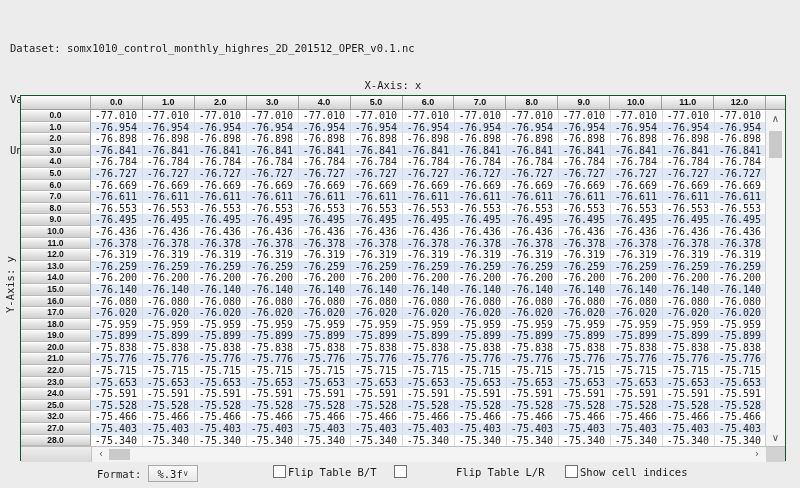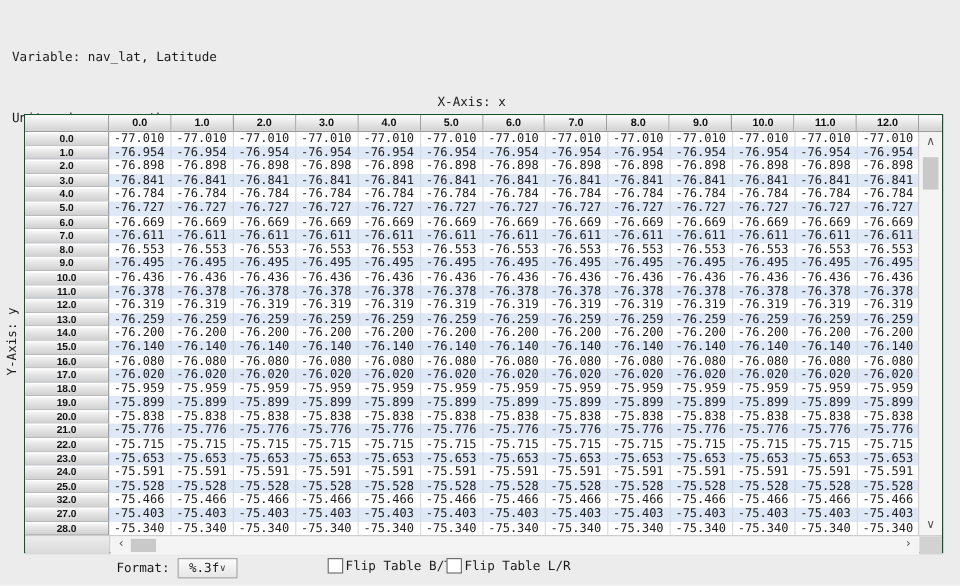--- a/index.html
+++ b/index.html
@@ -78,26 +78,27 @@
     background:linear-gradient(#fbfbfb,#e6e6e6);border:1px solid #a9a9a9;
     display:flex;align-items:center;justify-content:center;
     padding:0 4px;cursor:default;
   }
   .dchev{font-size:8px;color:#444;font-family:"DejaVu Sans",sans-serif;}
   .cb{position:absolute;top:4px;display:flex;align-items:center;}
   .cb .box{
     width:13px;height:13px;box-sizing:border-box;background:#fff;
     border:1px solid #6f6f6f;margin-right:2px;flex:none;
   }
-  .cb1{left:273px;} .cb2{left:372px;} .cb3{left:565px;}
+  .cb1{left:273px;} .cb2{left:394px;gap:47px;} .cb3{left:565px;}
 </style>
 </head>
 <body>
 
 <div class="meta">
+  <div>Dataset: somx1010_control_monthly_highres_2D_201512_OPER_v0.1.nc</div>
   <div>Variable: nav_lat, Latitude</div>
   <div>Units: degrees_north</div>
 </div>
 
 <div class="xaxis">X-Axis: x</div>
 <div class="yaxis">Y-Axis: y</div>
 
 <div class="tpanel">
   <div class="thead" id="thead">
       <div class="hcell corner"></div>
@@ -607,13 +608,17 @@
     <span class="dchev">∨</span>
   </div>
   <div class="cb cb1">
     <span class="box"></span>
     <span>Flip Table B/T</span>
   </div>
   <div class="cb cb2">
     <span class="box"></span>
     <span>Flip Table L/R</span>
   </div>
+  <div class="cb cb3">
+    <span class="box"></span>
+    <span>Show cell indices</span>
+  </div>
 </div>
 
 </body></html>

